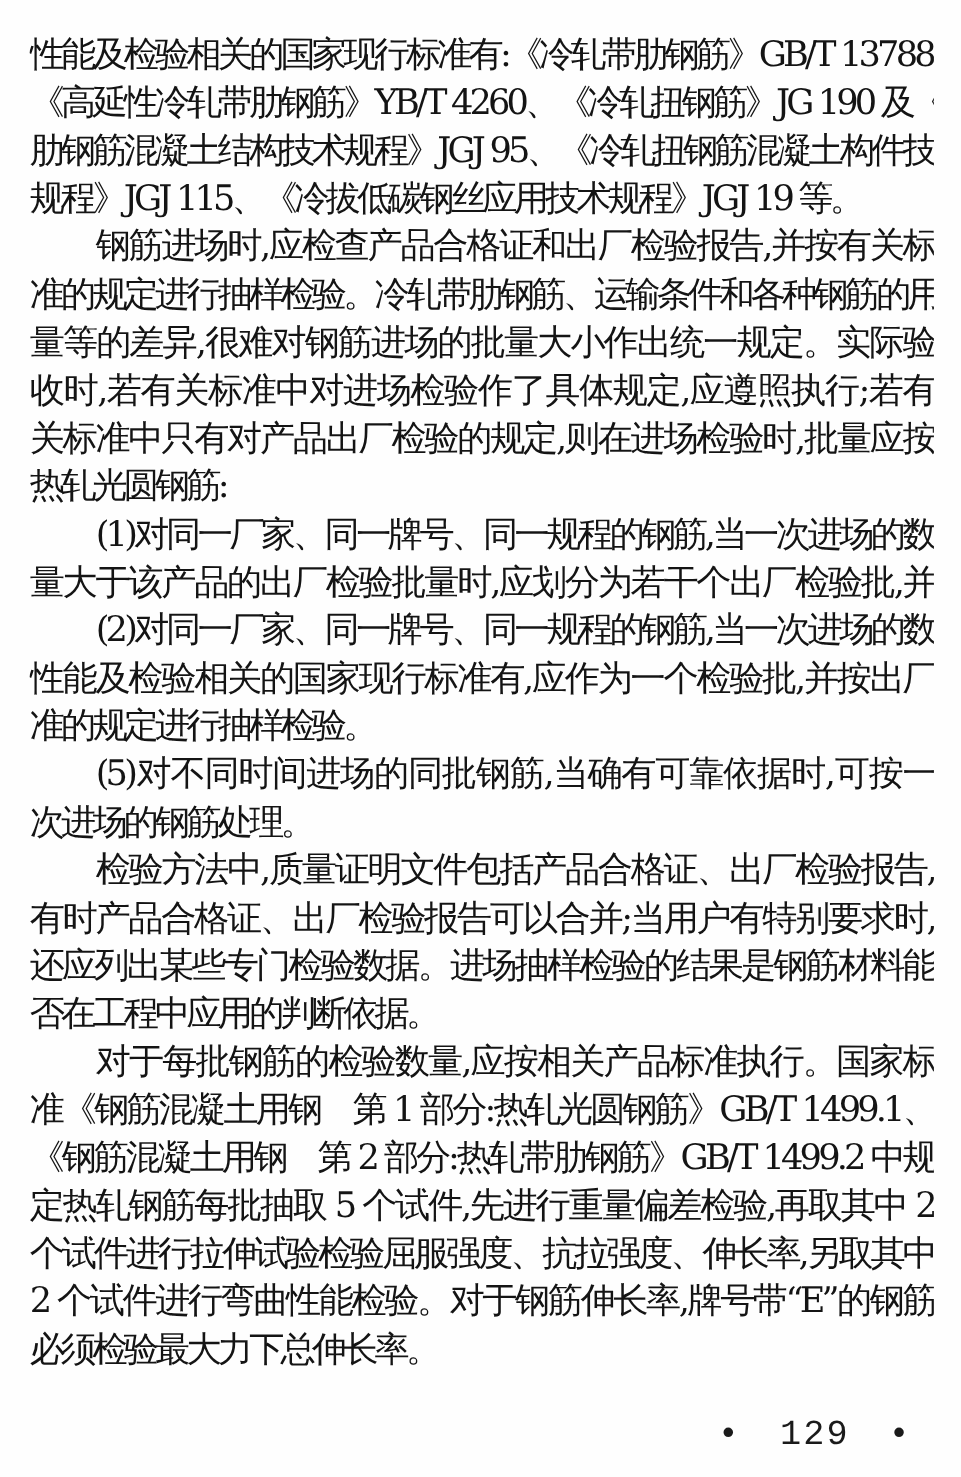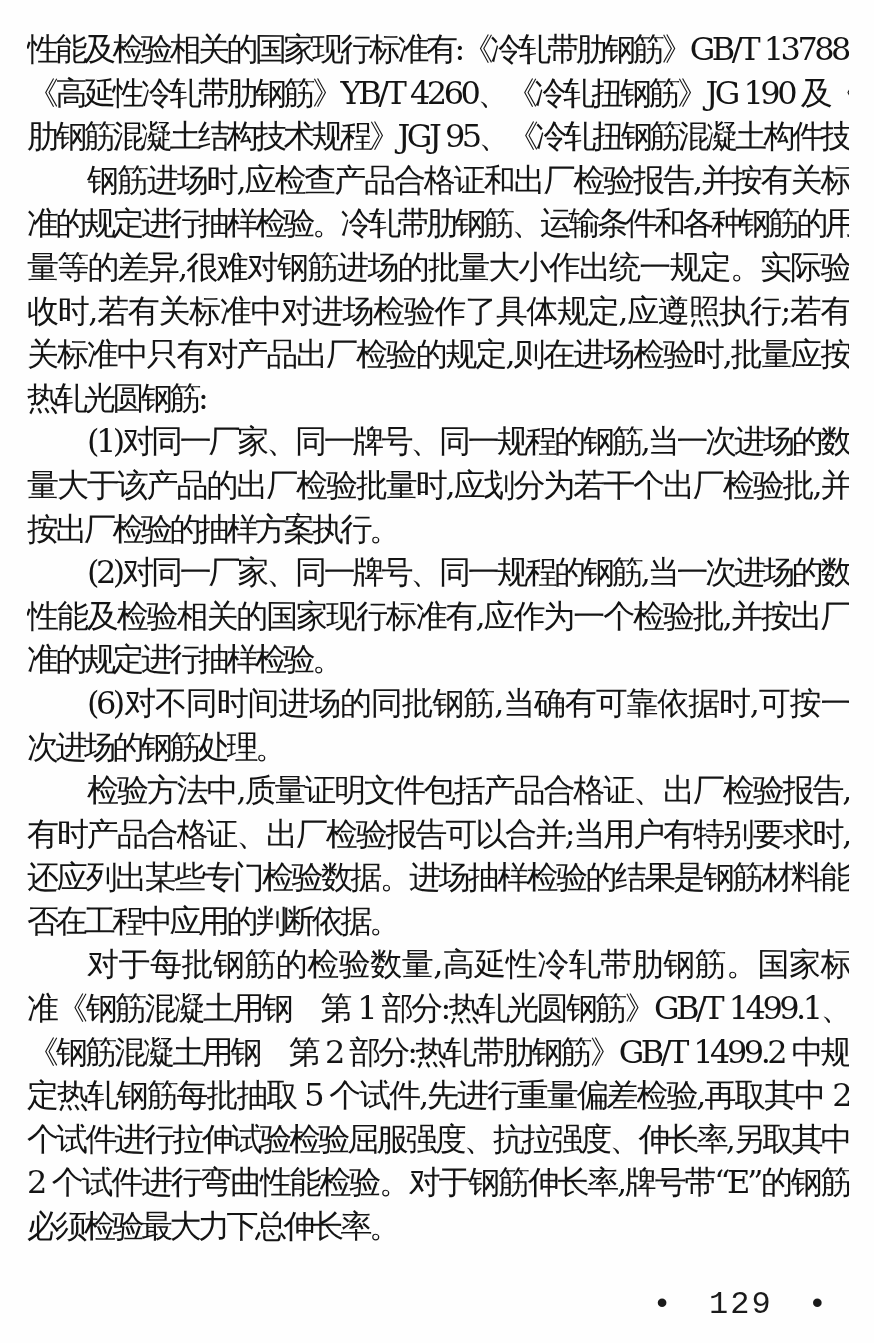--- a/index.html
+++ b/index.html
@@ -57,45 +57,45 @@
 </style>
 </head>
 <body>
 
 <main class="page">
   <section class="text-block">
 
     <div class="ln fill">性能及检验相关的国家现行标准有:《冷轧带肋钢筋》GB/T 13788、</div>
     <div class="ln fill">《高延性冷轧带肋钢筋》YB/T 4260、《冷轧扭钢筋》JG 190 及《冷轧带</div>
     <div class="ln fill">肋钢筋混凝土结构技术规程》JGJ 95、《冷轧扭钢筋混凝土构件技术</div>
+    <div class="ln">规程》JGJ 115、《冷拔低碳钢丝应用技术规程》JGJ 19 等。</div>
 
     <div class="ln fill ind">钢筋进场时,应检查产品合格证和出厂检验报告,并按有关标</div>
     <div class="ln fill">准的规定进行抽样检验。冷轧带肋钢筋、运输条件和各种钢筋的用</div>
     <div class="ln fill">量等的差异,很难对钢筋进场的批量大小作出统一规定。实际验</div>
     <div class="ln fill">收时,若有关标准中对进场检验作了具体规定,应遵照执行;若有</div>
     <div class="ln fill">关标准中只有对产品出厂检验的规定,则在进场检验时,批量应按</div>
     <div class="ln">热轧光圆钢筋:</div>
 
     <div class="ln fill ind">(1)对同一厂家、同一牌号、同一规程的钢筋,当一次进场的数</div>
     <div class="ln fill">量大于该产品的出厂检验批量时,应划分为若干个出厂检验批,并</div>
-    <div class="ln">按出厂检验的抽样方案执行。</div>
 
     <div class="ln fill ind">(2)对同一厂家、同一牌号、同一规程的钢筋,当一次进场的数</div>
     <div class="ln fill">性能及检验相关的国家现行标准有,应作为一个检验批,并按出厂</div>
     <div class="ln">准的规定进行抽样检验。</div>
 
-    <div class="ln fill ind">(6)对不同时间进场的同批钢筋,当确有可靠依据时,可按一</div>
+    <div class="ln fill ind">(5)对不同时间进场的同批钢筋,当确有可靠依据时,可按一</div>
     <div class="ln">次进场的钢筋处理。</div>
 
     <div class="ln fill ind">检验方法中,质量证明文件包括产品合格证、出厂检验报告,</div>
     <div class="ln fill">有时产品合格证、出厂检验报告可以合并;当用户有特别要求时,</div>
     <div class="ln fill">还应列出某些专门检验数据。进场抽样检验的结果是钢筋材料能</div>
     <div class="ln">否在工程中应用的判断依据。</div>
 
-    <div class="ln fill ind">对于每批钢筋的检验数量,高延性冷轧带肋钢筋。国家标</div>
+    <div class="ln fill ind">对于每批钢筋的检验数量,应按相关产品标准执行。国家标</div>
     <div class="ln fill">准《钢筋混凝土用钢　第 1 部分:热轧光圆钢筋》GB/T 1499.1、</div>
     <div class="ln fill">《钢筋混凝土用钢　第 2 部分:热轧带肋钢筋》GB/T 1499.2 中规</div>
     <div class="ln fill">定热轧钢筋每批抽取 5 个试件,先进行重量偏差检验,再取其中 2</div>
     <div class="ln fill">个试件进行拉伸试验检验屈服强度、抗拉强度、伸长率,另取其中</div>
     <div class="ln fill">2 个试件进行弯曲性能检验。对于钢筋伸长率,牌号带“E”的钢筋</div>
     <div class="ln">必须检验最大力下总伸长率。</div>
 
   </section>
 
   <div class="page-number">• 129 •</div>

